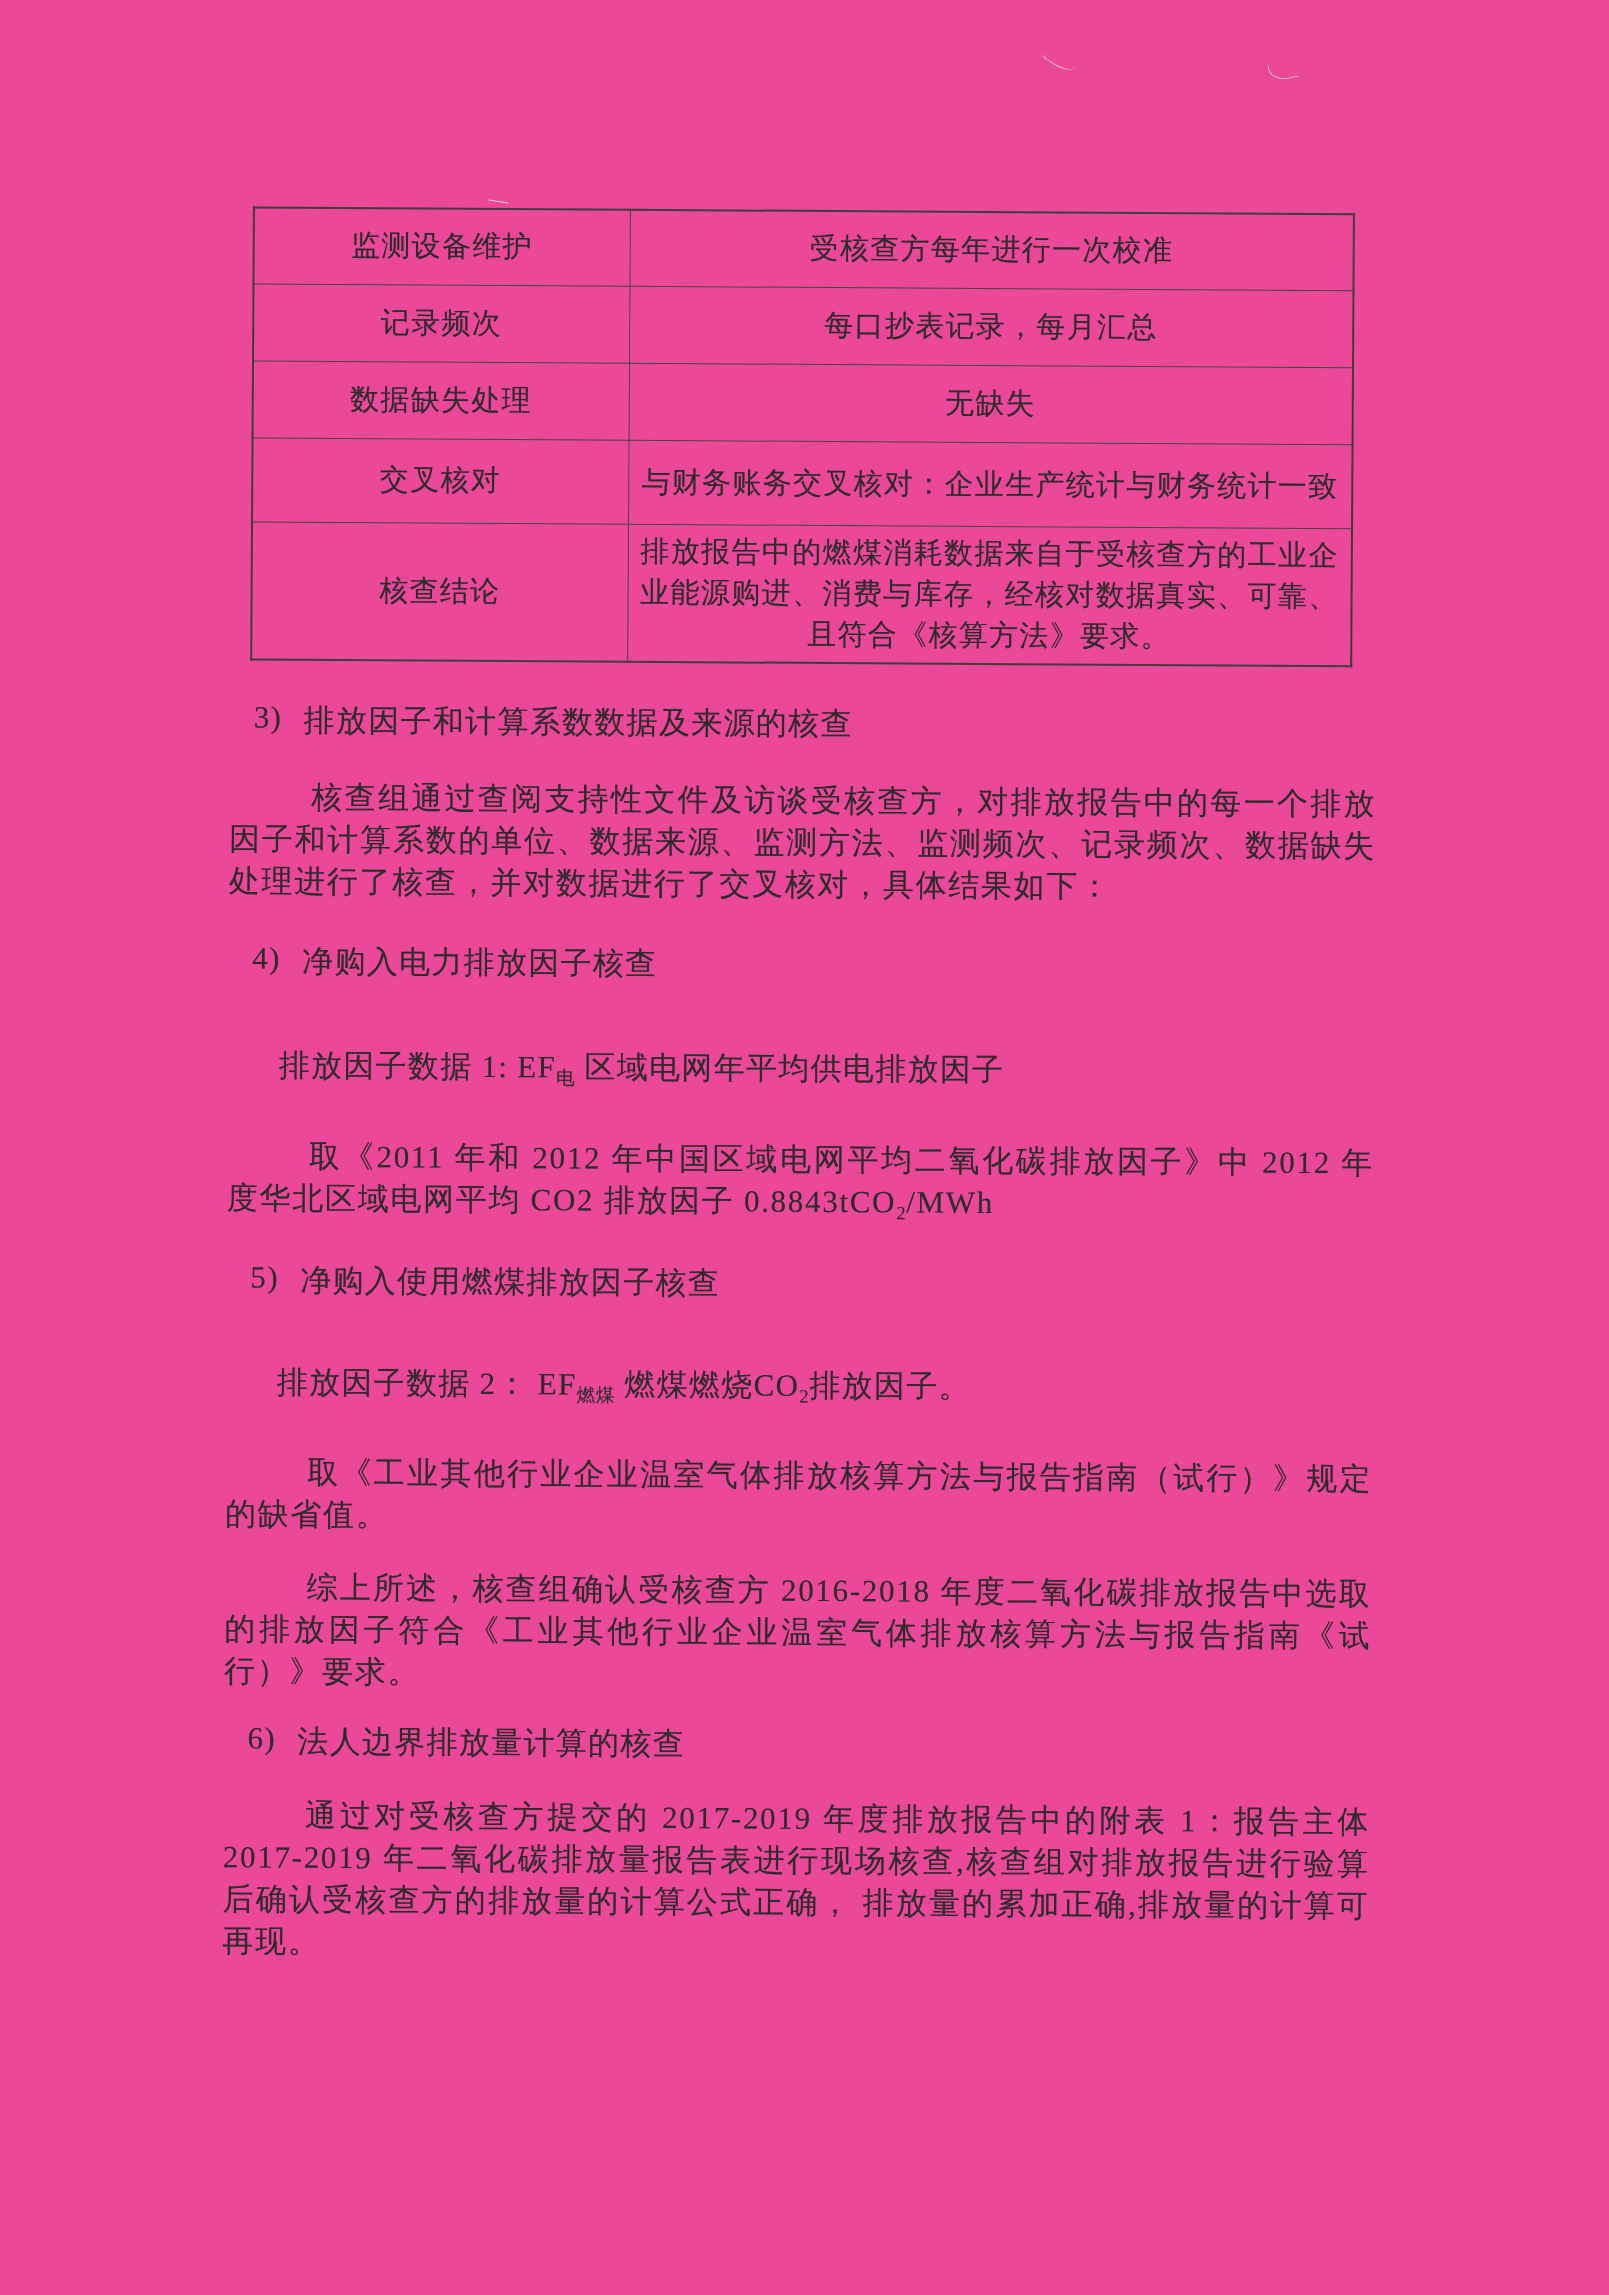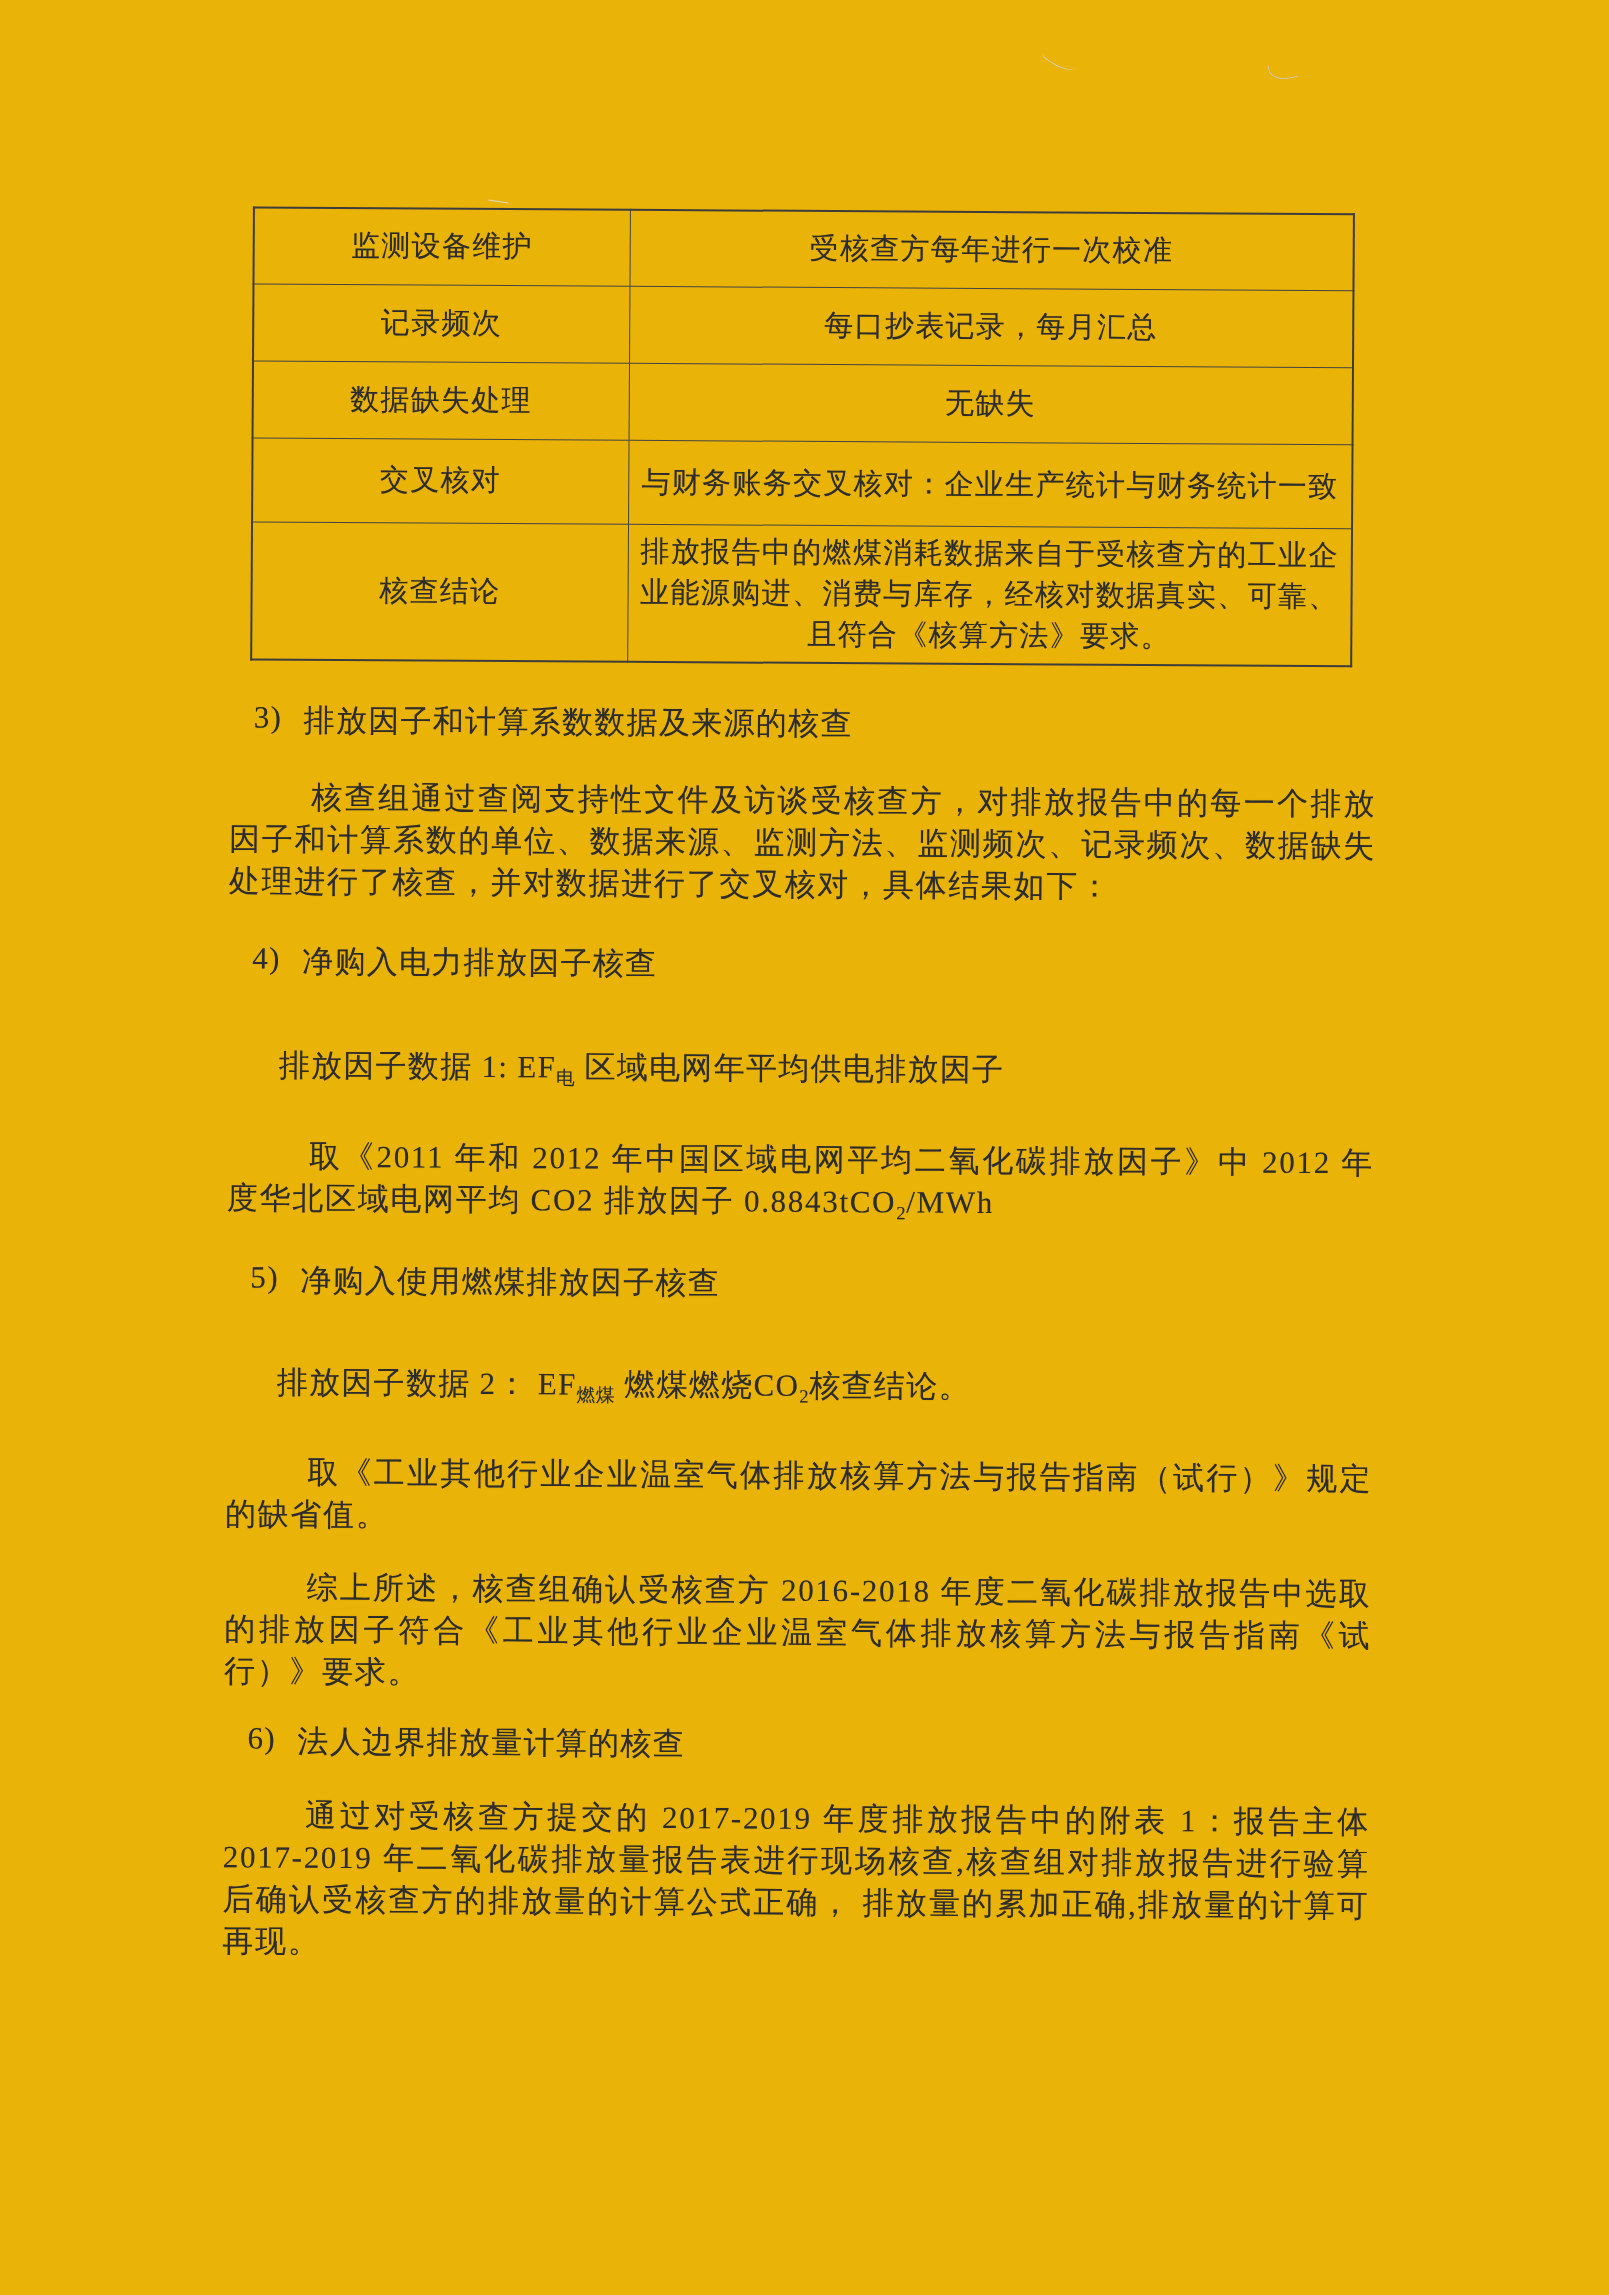--- a/index.html
+++ b/index.html
@@ -1,18 +1,18 @@
 <!DOCTYPE html>
 <html style="font-size:10.7px"><head>
 <meta charset="utf-8">
 <style>
   html,body{margin:0;padding:0;background:#e8e8e8;}
   .page{
     position:relative;width:1610px;height:2295px;margin:0 auto;
-    background:#eab308;overflow:hidden;
+    background:#ec4899;overflow:hidden;
     font-family:"Liberation Serif","DejaVu Serif",serif;
     color:#2c2c2c;
   }
   .skew{position:absolute;inset:0;transform:rotate(0.35deg);transform-origin:334px 200px;}
   
   .artifact{position:absolute;pointer-events:none;}
   .a1{left:1042px;top:45px;width:36px;height:17.4px;border-bottom:1.3px solid #cfcfcf;border-radius:0 0 60% 20%;transform:rotate(32deg);}
   .a2{left:1268px;top:56px;width:27px;height:17.4px;border-left:1.3px solid #c9c9c9;border-bottom:1.3px solid #c9c9c9;border-radius:0 0 0 70%;transform:rotate(-12deg);}
   .a3{left:488px;top:200px;width:20px;height:6.7px;border-top:0.7px solid #d9d9d6;transform:rotate(8deg);}
   
@@ -104,21 +104,21 @@
     <div class="para" style="top:1136px">
       <span>取《2011 年和 2012 年中国区域电网平均二氧化碳排放因子》中 2012 年度华北区域电网平均 CO2 排放因子 0.8843tCO</span><span class="sub">2</span><span>/MWh</span>
     </div>
 
     <div class="heading" style="top:1260px">
       <span class="num">5)</span>
       <span>净购入使用燃煤排放因子核查</span>
     </div>
 
     <div class="efline" style="top:1362px">
-      <span>排放因子数据 2： EF</span><span class="sub">燃煤</span><span> 燃煤燃烧CO</span><span class="sub">2</span><span>核查结论。</span>
+      <span>排放因子数据 2： EF</span><span class="sub">燃煤</span><span> 燃煤燃烧CO</span><span class="sub">2</span><span>排放因子。</span>
     </div>
 
     <div class="para" style="top:1452px">取《工业其他行业企业温室气体排放核算方法与报告指南（试行）》规定的缺省值。</div>
 
     <div class="para" style="top:1567px">综上所述，核查组确认受核查方 2016-2018 年度二氧化碳排放报告中选取的排放因子符合《工业其他行业企业温室气体排放核算方法与报告指南《试行）》要求。</div>
 
     <div class="heading" style="top:1721px">
       <span class="num">6)</span>
       <span>法人边界排放量计算的核查</span>
     </div>

